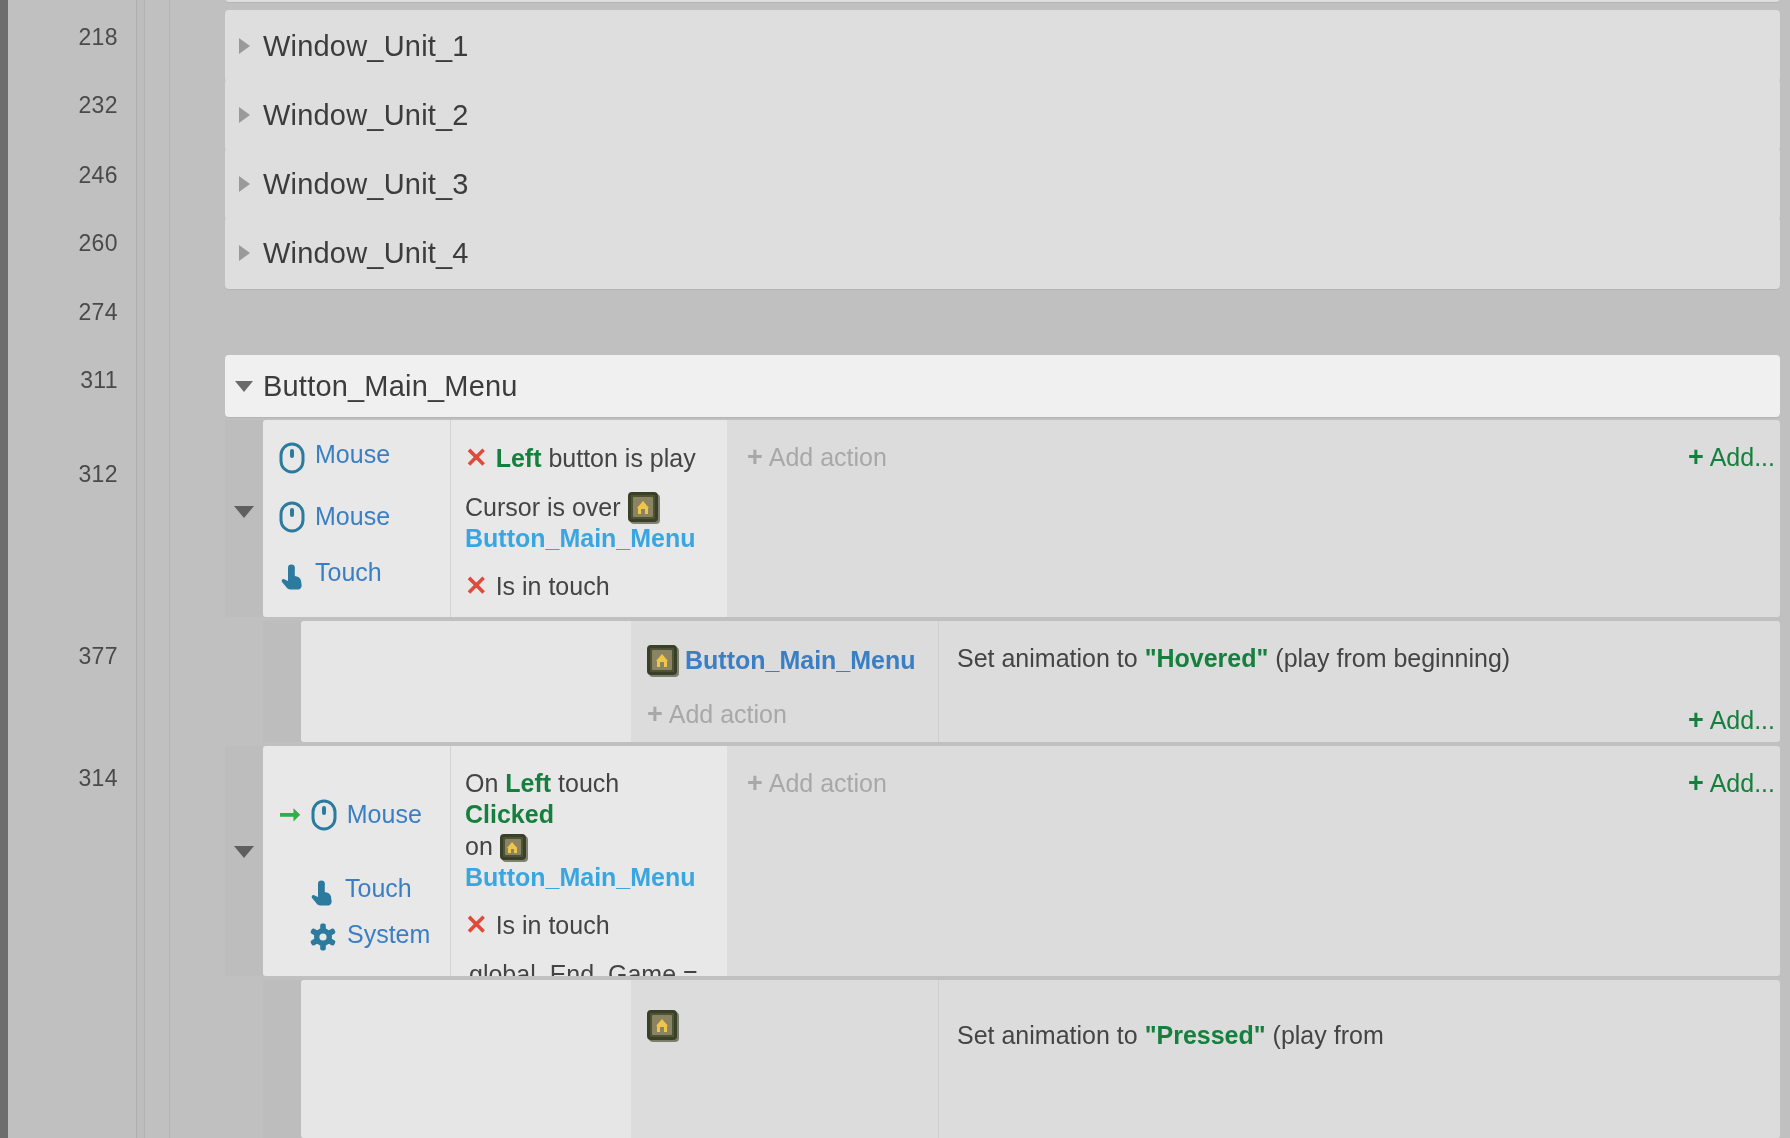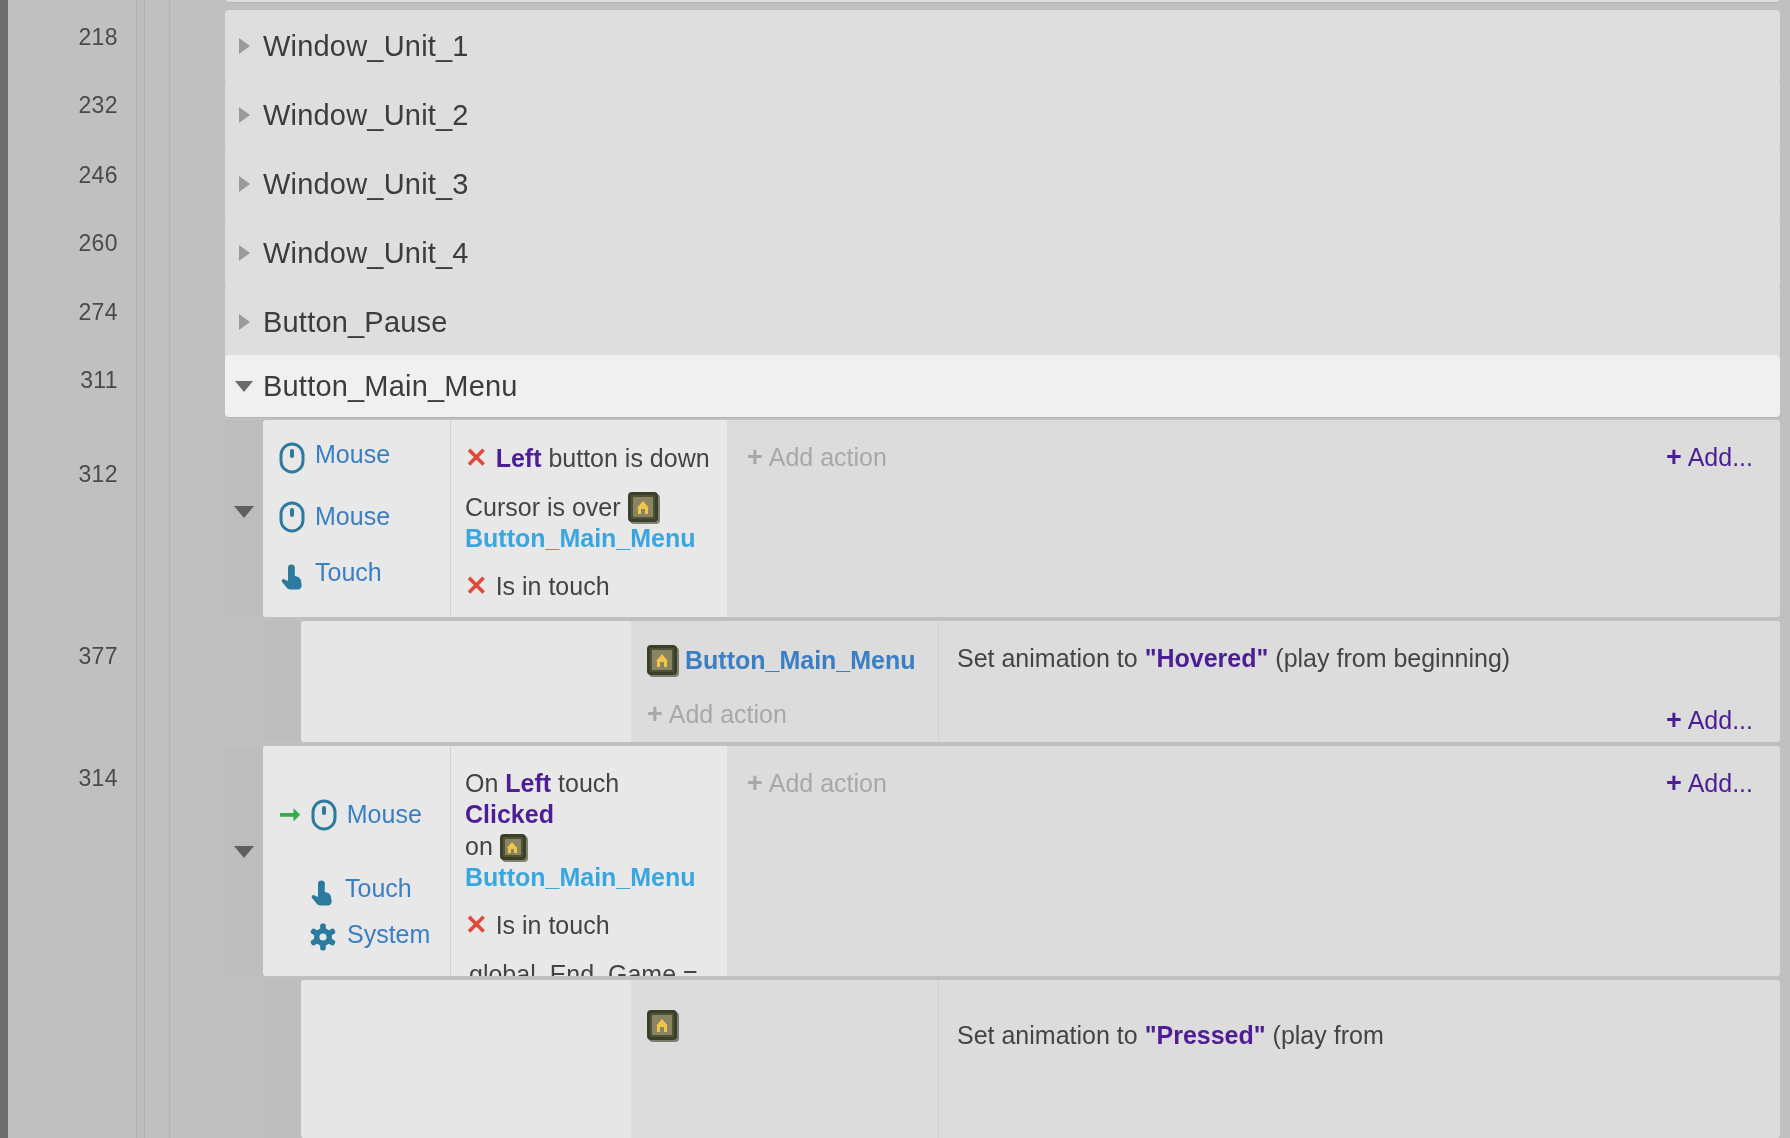--- a/index.html
+++ b/index.html
@@ -98,32 +98,32 @@
     padding:6px 16px 6px 16px;
   }
   .crow .ico { flex:0 0 auto; margin-right:10px; margin-top:2px; }
   .crow .plabel { font-size:25px; color:#3a7ec4; white-space:nowrap; }
 
   .ctext {
     font-size:25px; color:#444; line-height:1.25;
     padding:8px 16px 8px 14px;
     min-height:46px;
   }
-  .ctext b { font-weight:bold; color:#4c1d95; }
+  .ctext b { font-weight:bold; color:#15803d; }
   .objlink { color:#3aa6e0; font-weight:bold; }
   .objlink.dk { color:#3a7ec4; }
 
   .xmark { color:#e04a3a; font-weight:bold; font-size:27px; margin-right:8px; }
 
   .addaction {
     font-size:25px; color:#a8a8a8; padding:10px 0 10px 20px; white-space:nowrap;
   }
   .addaction .plus { font-weight:bold; font-size:27px; margin-right:6px; color:#a8a8a8;}
   .addright {
-    font-size:25px; color:#4c1d95; padding:10px 27px 10px 0; white-space:nowrap;
+    font-size:25px; color:#15803d; padding:10px 5px 10px 0; white-space:nowrap;
   }
   .addright .plus { font-weight:bold; font-size:27px; margin-right:6px; }
 
   
   .subbar {
     position:absolute; width:38px; background:#bdbdbd;
   }
   .subbar .caret {
     position:absolute; left:9px;
   }
@@ -217,26 +217,20 @@
       <div class="name">Window_Unit_3</div>
     </div>
 
     <div class="grp" style="top:217px">
       <div class="tri">
           <div class="tri-right"></div>
         </div>
       <div class="name">Window_Unit_4</div>
     </div>
 
-    <div class="grp" style="top:286px">
-      <div class="tri">
-          <div class="tri-right"></div>
-        </div>
-      <div class="name">Button_Pause</div>
-    </div>
 
     <div class="grp selected" style="top:355px;height:62px">
       <div class="tri">
           <div class="tri-down"></div>
         </div>
       <div class="name">Button_Main_Menu</div>
     </div>
 
     <div class="subbar" style="left:38px; top:420px; height:197px;">
       <div class="caret" style="top:86px">
@@ -277,21 +271,21 @@
                        c-1 -1.8 .6 -3.6 2.2 -2.8 L9 21 Z" fill="#2c7b9e"></path>
               <path d="M12.4 6.2 a2.6 2.6 0 0 1 2.6 2.6" fill="none" stroke="#2c7b9e" stroke-width="1.6"></path>
             </svg>
           </span>
           <span class="plabel">Touch</span>
         </div>
       </div>
 
       <div class="cond-txt" style="width:277px;flex:0 0 277px;">
         <div class="ctext">
-          <span class="xmark">✕</span><b>Left</b><span> button is down</span>
+          <span class="xmark">✕</span><b>Left</b><span> button is play</span>
         </div>
 
         <div class="ctext" style="min-height:72px">
           <span>Cursor is over </span><span class="sprite-ico"><span class="sprite-body"></span><span class="sprite-door"></span></span><br>
           <span class="objlink">Button_Main_Menu</span>
         </div>
 
         <div class="ctext">
           <span class="xmark">✕</span><span>Is in touch</span>
         </div>

